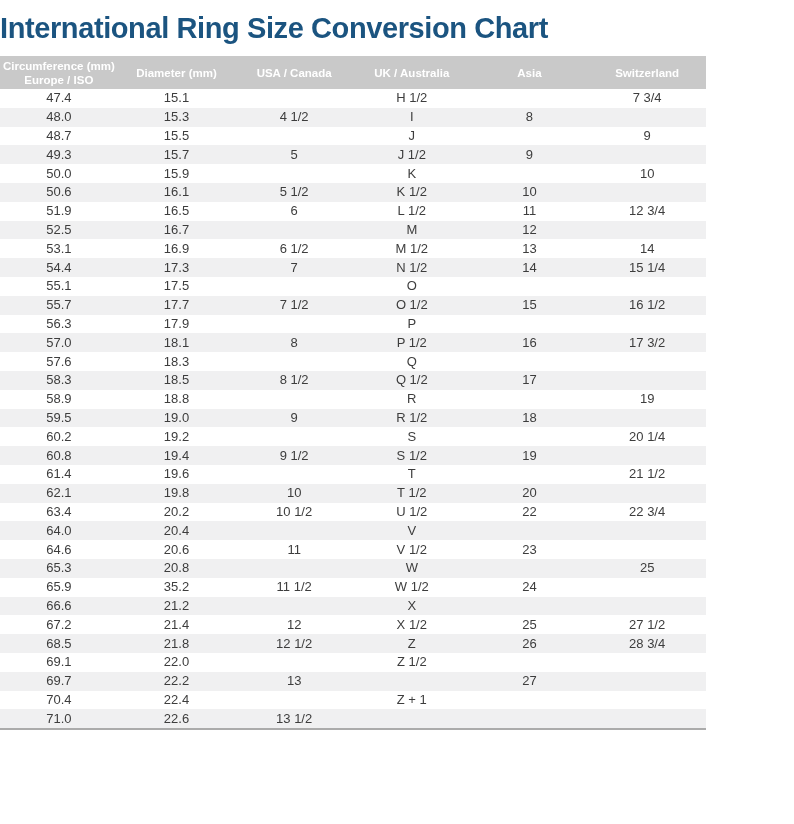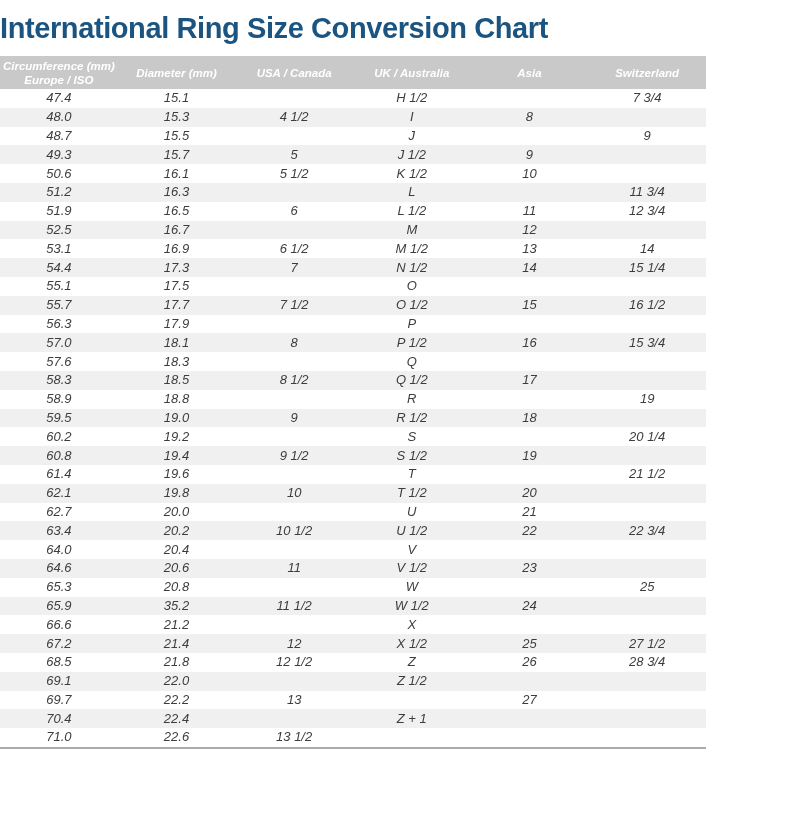--- a/index.html
+++ b/index.html
@@ -28,21 +28,20 @@
     font-size:29px;
     font-weight:700;
     letter-spacing:-0.4px;
     color:var(--title-color);
   }
   table{
     width:706px;
     border-collapse:collapse;
     table-layout:fixed;
     border-bottom:2px solid var(--bottom-border);
-    font-style:italic;
   }
   col{width:16.6667%;}
   thead th{
     background:var(--header-bg);
     color:var(--header-text);
     font-size:11.5px;
     font-weight:700;
     height:33px;
     padding:0 2px;
     text-align:center;
@@ -132,34 +131,34 @@
         </tr>
         <tr>
           <td>49.3</td>
           <td>15.7</td>
           <td>5</td>
           <td>J 1/2</td>
           <td>9</td>
           <td></td>
         </tr>
         <tr>
+          <td>50.0</td>
+          <td>15.9</td>
+          <td></td>
+          <td>K</td>
+          <td></td>
+          <td>10</td>
+        </tr>
+        <tr>
           <td>50.6</td>
           <td>16.1</td>
           <td>5 1/2</td>
           <td>K 1/2</td>
           <td>10</td>
           <td></td>
-        </tr>
-        <tr>
-          <td>51.2</td>
-          <td>16.3</td>
-          <td></td>
-          <td>L</td>
-          <td></td>
-          <td>11 3/4</td>
         </tr>
         <tr>
           <td>51.9</td>
           <td>16.5</td>
           <td>6</td>
           <td>L 1/2</td>
           <td>11</td>
           <td>12 3/4</td>
         </tr>
         <tr>
@@ -209,21 +208,21 @@
           <td>P</td>
           <td></td>
           <td></td>
         </tr>
         <tr>
           <td>57.0</td>
           <td>18.1</td>
           <td>8</td>
           <td>P 1/2</td>
           <td>16</td>
-          <td>15 3/4</td>
+          <td>17 3/2</td>
         </tr>
         <tr>
           <td>57.6</td>
           <td>18.3</td>
           <td></td>
           <td>Q</td>
           <td></td>
           <td></td>
         </tr>
         <tr>
@@ -273,28 +272,20 @@
           <td>T</td>
           <td></td>
           <td>21 1/2</td>
         </tr>
         <tr>
           <td>62.1</td>
           <td>19.8</td>
           <td>10</td>
           <td>T 1/2</td>
           <td>20</td>
-          <td></td>
-        </tr>
-        <tr>
-          <td>62.7</td>
-          <td>20.0</td>
-          <td></td>
-          <td>U</td>
-          <td>21</td>
           <td></td>
         </tr>
         <tr>
           <td>63.4</td>
           <td>20.2</td>
           <td>10 1/2</td>
           <td>U 1/2</td>
           <td>22</td>
           <td>22 3/4</td>
         </tr>

